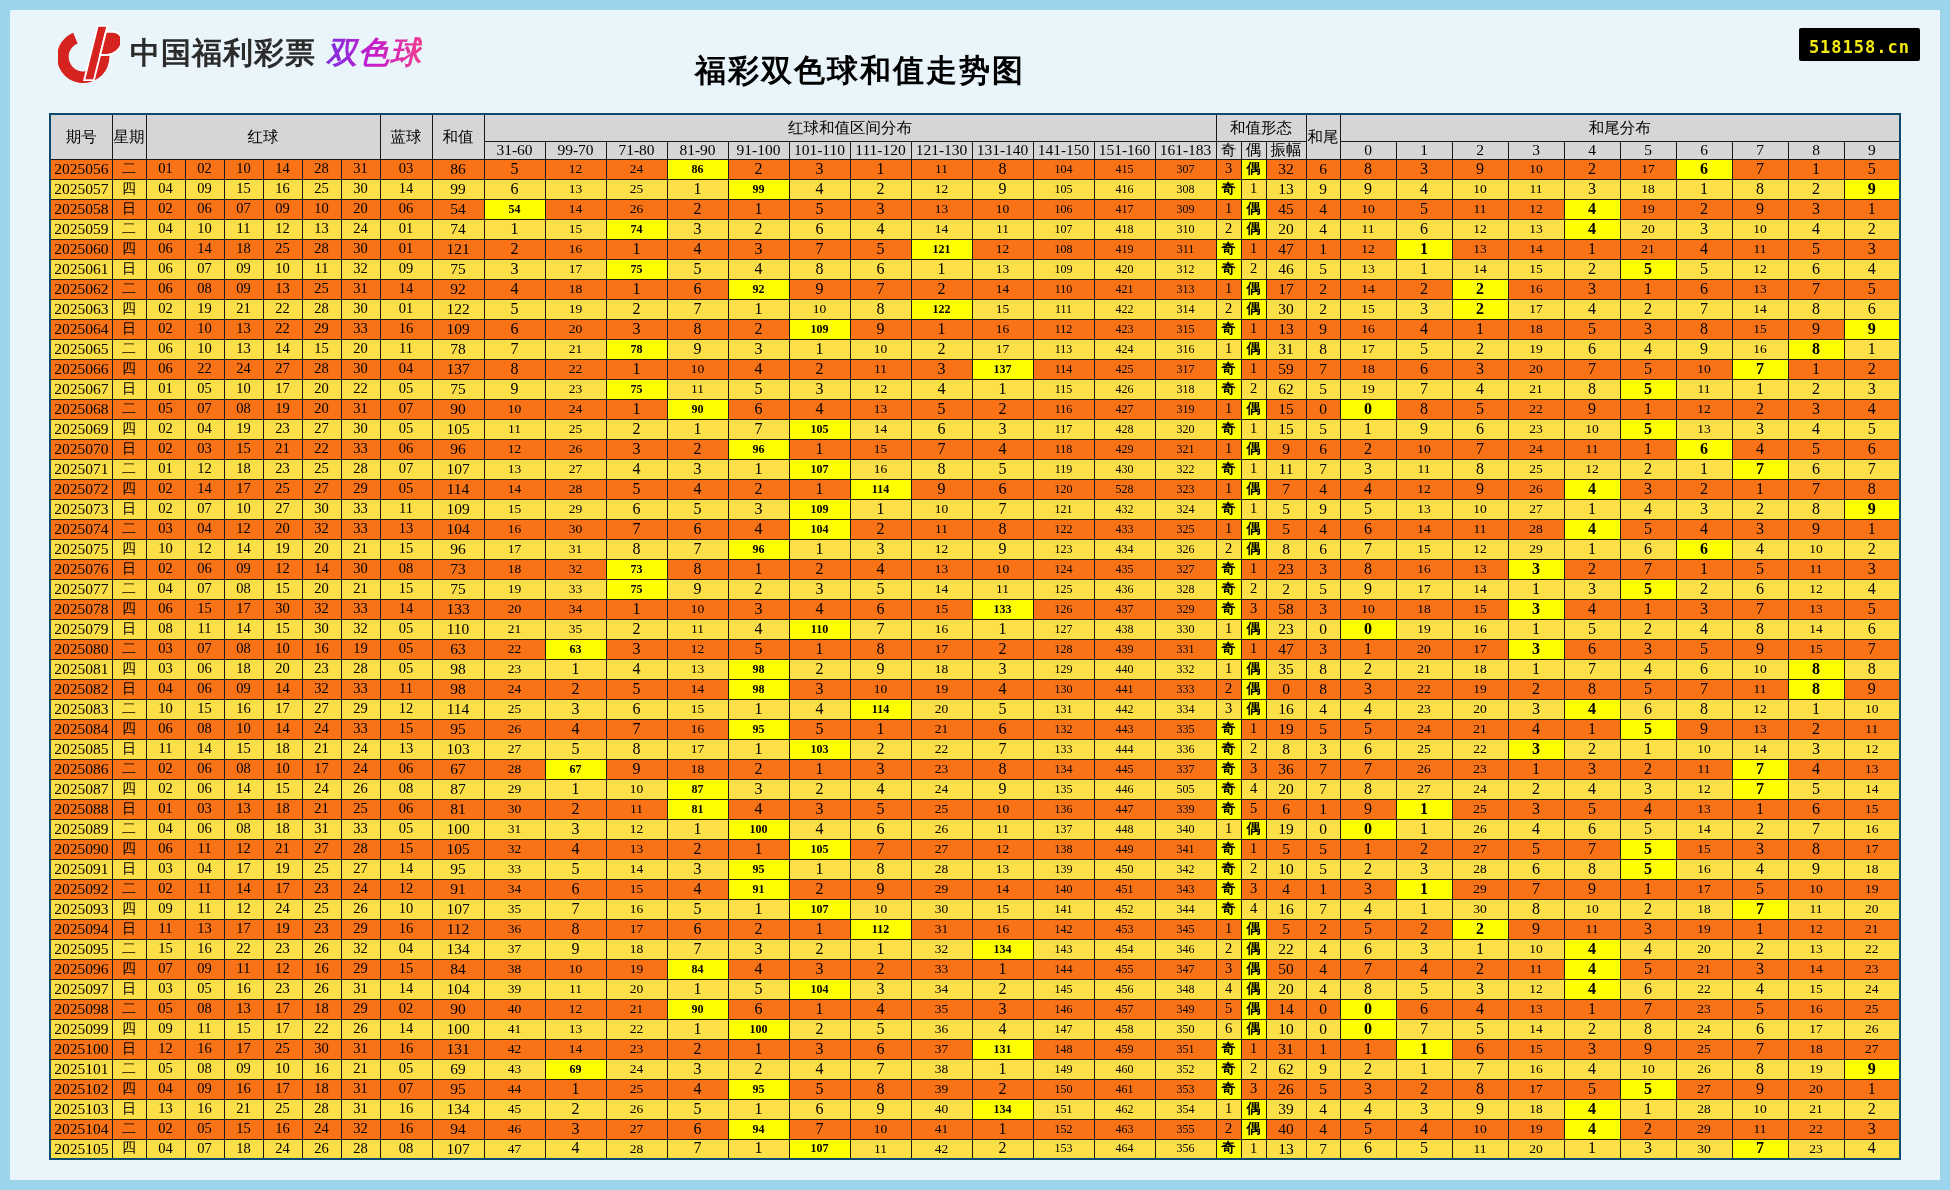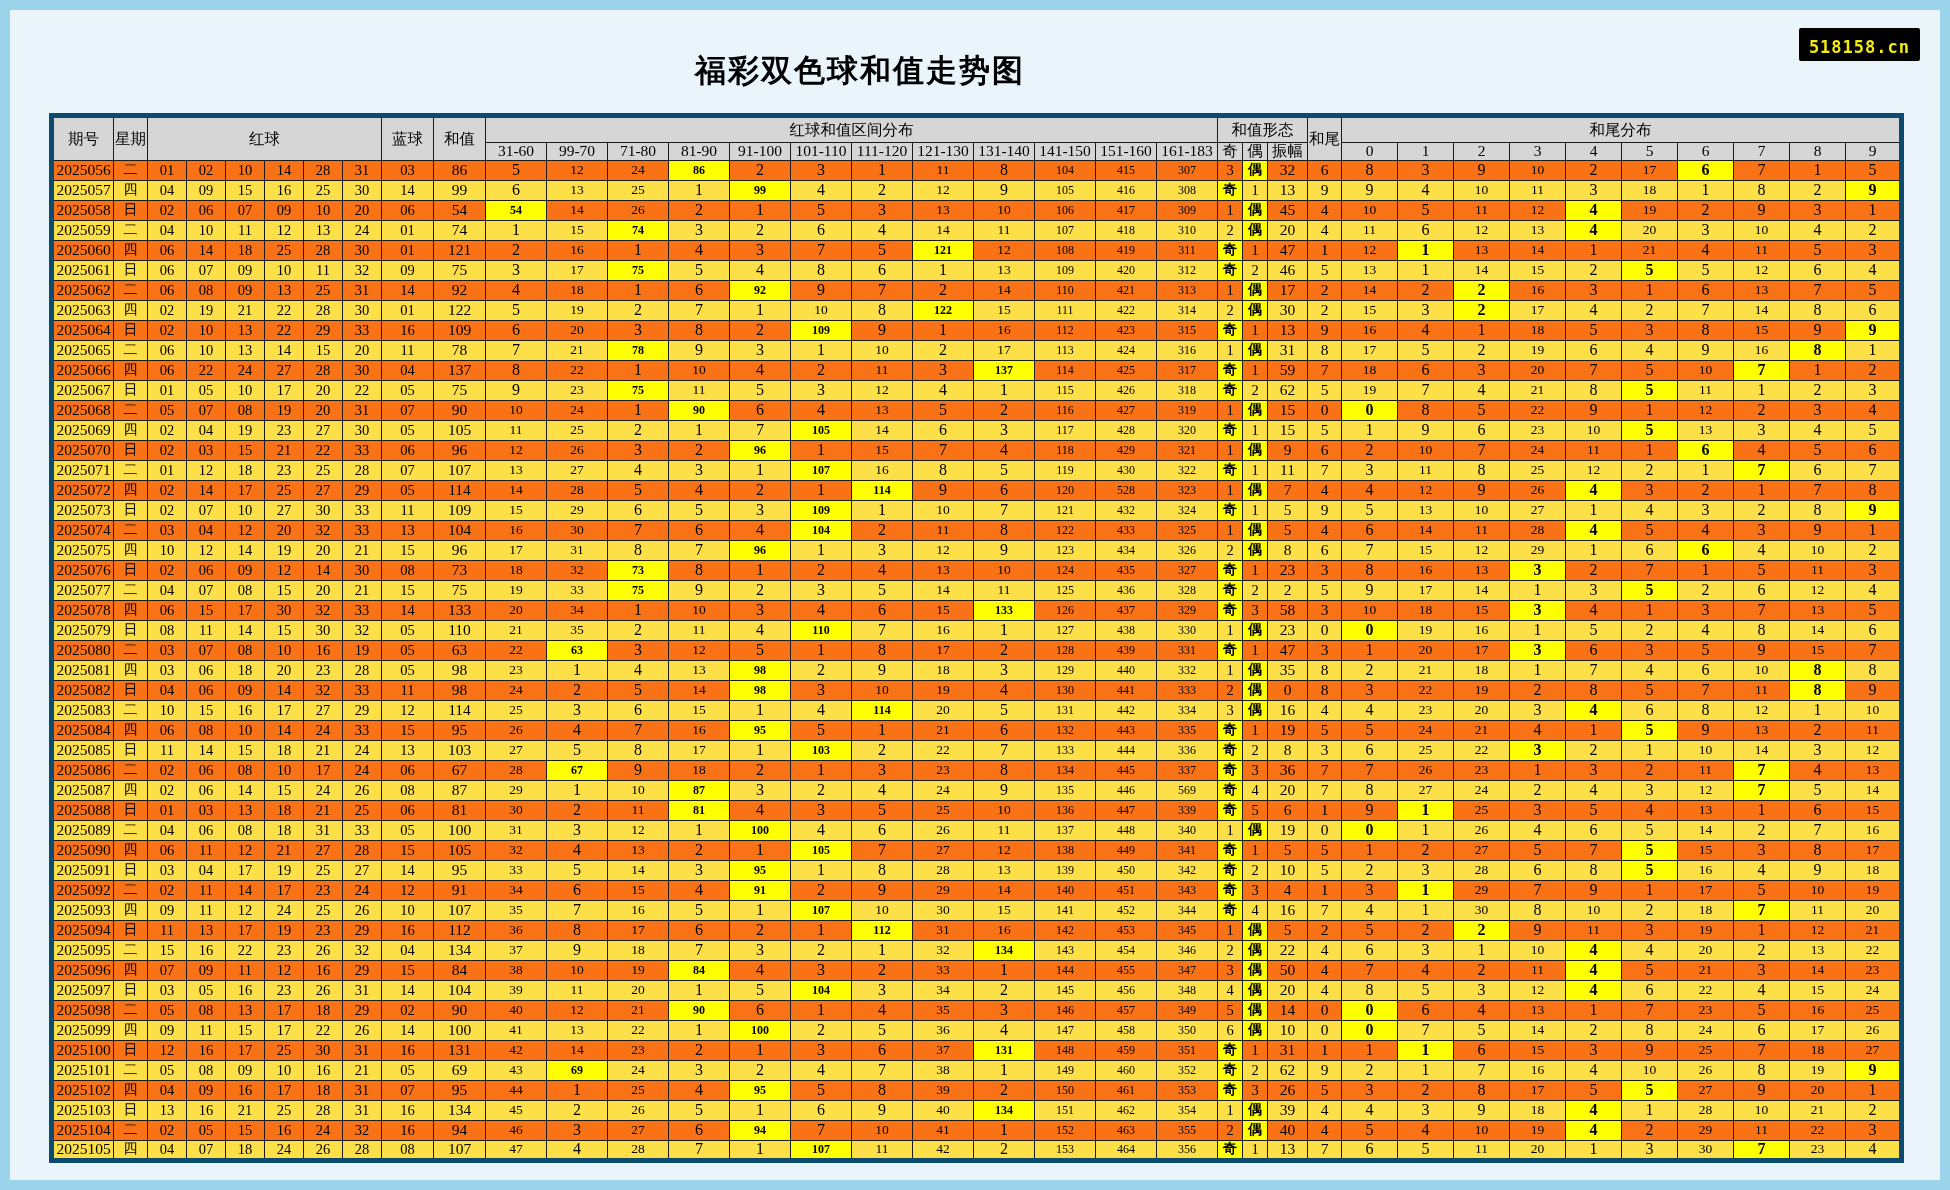--- a/index.html
+++ b/index.html
@@ -31,21 +31,21 @@
   .site-badge {
     position:absolute; right:20px; top:18px;
     background:#000; color:#f5e913; padding:9px 10px 4px;
     font-family:"DejaVu Sans Mono","Liberation Mono",monospace;
     font-weight:bold; font-size:17px; border-radius:2px; letter-spacing:1px;
   }
   
   table {
     position:absolute; left:39px; top:103px;
     border-collapse:collapse; table-layout:fixed;
-    border:5px solid #0c4a6e; background:#fff;
+    border:2px solid #0c4a6e; background:#fff;
   }
   th, td {
     border:1px solid #1a1a1a; text-align:center; vertical-align:middle;
     padding:0; overflow:hidden; white-space:nowrap; line-height:1.05;
     color:#000;
   }
   thead th { background:#d6d6d6; font-weight:normal; font-size:15.5px; }
   thead tr:first-child th { height:27px; }
   thead tr:last-child  th { height:18px; }
   tbody td { height:20px; font-size:16px; }
@@ -61,20 +61,31 @@
   .hit { background:#ffff00 !important; font-weight:bold; }
   .hit.s2, .hit.s3 { font-size:12px; }
   .hit.d1 { font-size:16px; }
   .hit.oec { font-size:14px; }
 </style>
 </head>
 <body>
 
 <div class="page">
 
+  <div class="logo">
+    <svg viewBox="0 0 64 64">
+      <circle cx="26" cy="36" r="21" fill="none" stroke="#d6231f" stroke-width="12" stroke-dasharray="103 33" transform="rotate(-35 26 36)"></circle>
+      <g transform="translate(24,0) skewX(-14)">
+        <rect x="18" y="4" width="10" height="56" fill="#d6231f" stroke="#ffffff" stroke-width="2"></rect>
+        <path d="M28 10 h7 a12 12 0 0 1 0 24 h-7 z" fill="#d6231f" stroke="#ffffff" stroke-width="2"></path>
+      </g>
+    </svg>
+    <span class="logo-main">中国福利彩票</span>
+    <span class="logo-accent">双色球</span>
+  </div>
 
   <div class="page-title">福彩双色球和值走势图</div>
 
   <div class="site-badge">518158.cn</div>
 
   <table>
     <colgroup id="cols">
         <col style="width: 62px;">
         <col style="width: 34px;">
         <col style="width: 39px;">
@@ -1346,21 +1357,21 @@
           <td class="">1</td>
           <td class=" s2">10</td>
           <td class="hit s2">87</td>
           <td class="">3</td>
           <td class="">2</td>
           <td class="">4</td>
           <td class=" s2">24</td>
           <td class="">9</td>
           <td class=" s3">135</td>
           <td class=" s3">446</td>
-          <td class=" s3">569</td>
+          <td class=" s3">505</td>
           <td class="oec hit">奇</td>
           <td class="oec">4</td>
           <td class="sumv">20</td>
           <td class="sumv">7</td>
           <td class="">8</td>
           <td class=" s2">27</td>
           <td class=" s2">24</td>
           <td class="">2</td>
           <td class="">4</td>
           <td class="">3</td>

